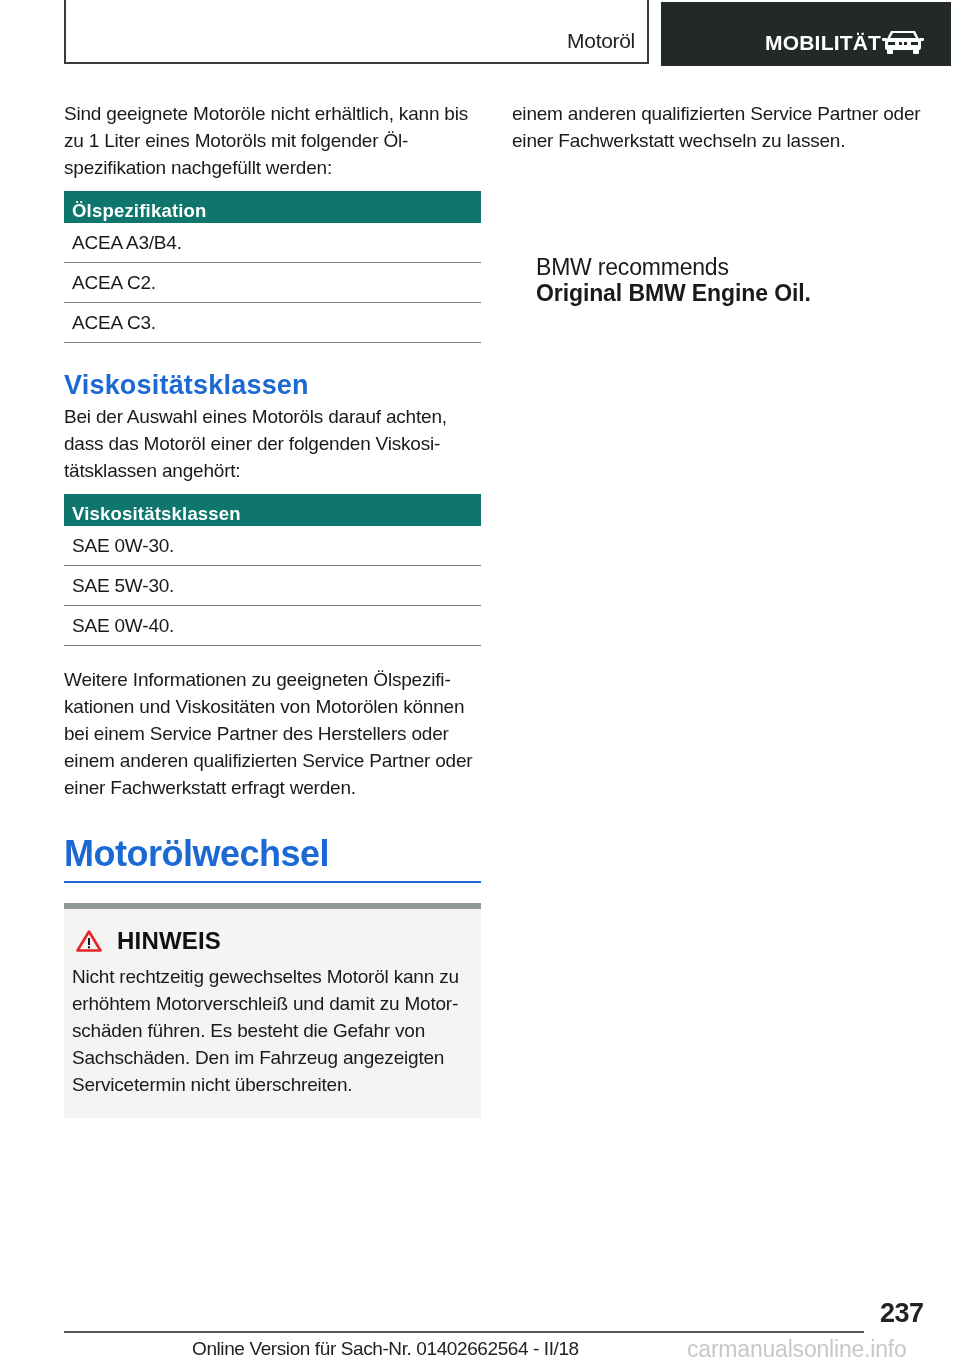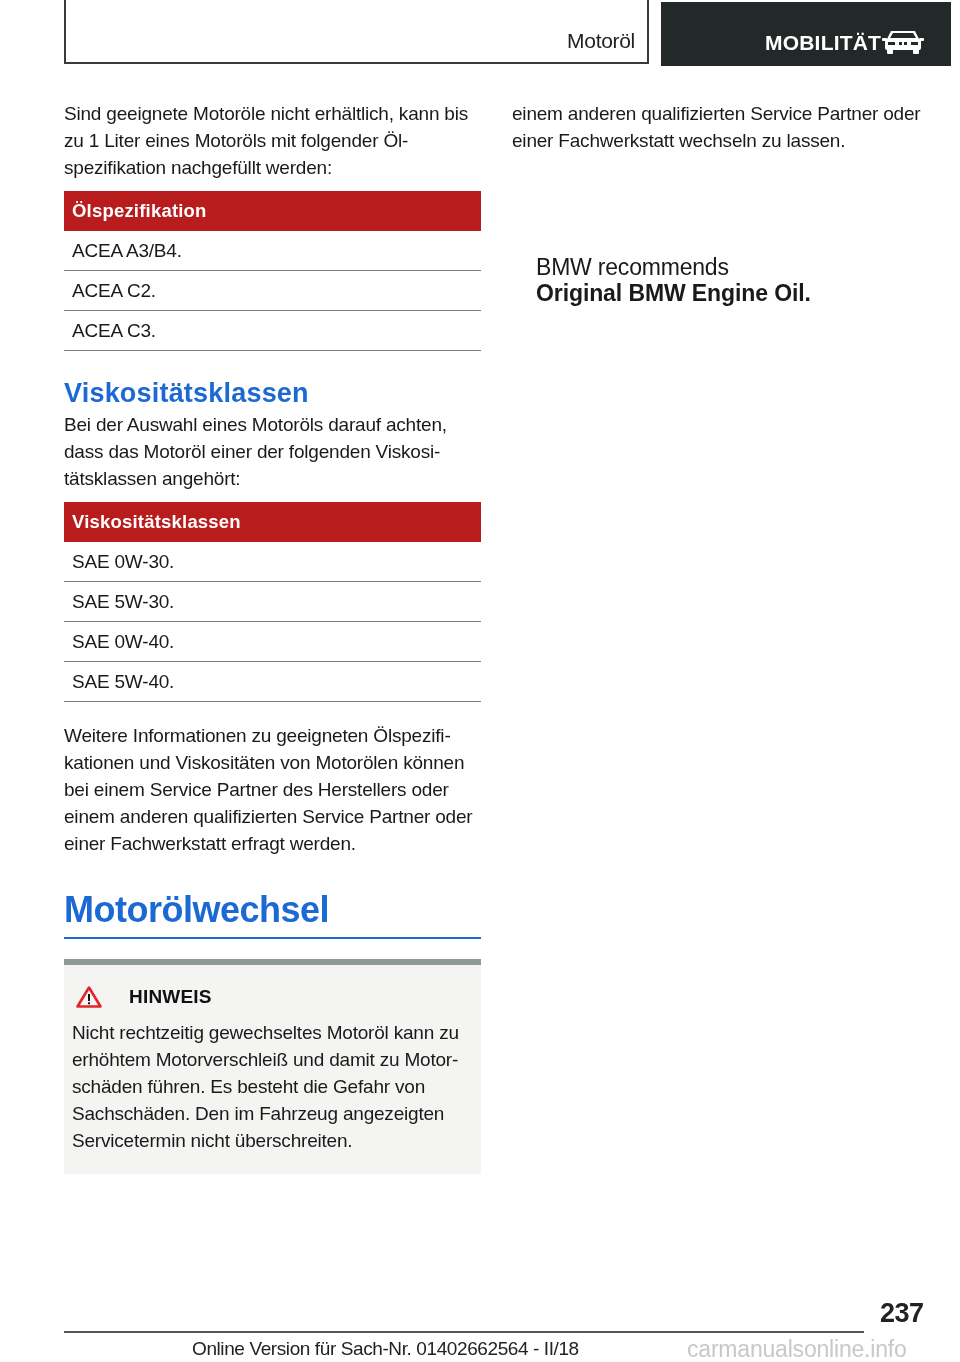--- a/index.html
+++ b/index.html
@@ -34,34 +34,34 @@
     h1.main {
       color: #1c69d4; font-size: 36px; font-weight: bold; line-height: 46px;
       letter-spacing: -0.5px;
     }
     p.body {
       font-size: 19px; line-height: 27px; color: #1a1a1a; letter-spacing: -0.2px;
     }
 
     .table { width: 417px; margin-top: 10px; }
     .table .th {
-      background: #b91c1c; color: #fff; font-weight: bold; font-size: 18.5px;
-      height: 40px; line-height: 40px; padding-left: 8px; letter-spacing: 0.2px;
+      background: #0f766e; color: #fff; font-weight: bold; font-size: 18.5px;
+      height: 32px; line-height: 40px; padding-left: 8px; letter-spacing: 0.2px;
     }
     .table .td {
       height: 40px; line-height: 40px; padding-left: 8px; font-size: 19px;
       border-bottom: 1.5px solid #7a7a7a; color: #1a1a1a; letter-spacing: -0.2px;
     }
 
     .rule-blue { height: 2px; background: #1c69d4; margin-top: 4px; }
 
     .notice { margin-top: 20px; background: #f4f4f3; border-top: 6px solid #8e9a98; padding: 18px 8px 20px 8px; }
     .notice .notice-head { display: flex; align-items: center; height: 28px; }
     .notice .warn-icon { width: 26px; height: 22px; margin-left: 4px; }
-    .notice .notice-title { font-size: 19px; font-weight: bold; margin-left: 27px; color: #111; letter-spacing: 0.2px; }
+    .notice .notice-title { font-size: 24px; font-weight: bold; margin-left: 15px; color: #111; letter-spacing: 0.2px; }
     .notice p.body { margin-top: 8px; }
 
     .bmw-rec { margin-top: 100px; margin-left: 24px; }
     .bmw-rec .l1 { font-size: 23px; line-height: 26px; color: #1a1a1a; letter-spacing: -0.2px; }
     .bmw-rec .l2 { font-size: 23px; line-height: 26px; color: #1a1a1a; font-weight: bold; letter-spacing: -0.1px; }
 
     .page-number { position: absolute; left: 880px; top: 1298px; font-size: 27px; font-weight: bold; color: #222; letter-spacing: -0.5px; }
     .footer-rule { position: absolute; left: 64px; top: 1331px; width: 800px; height: 2px; background: #555; }
     .footer-text { position: absolute; left: 192px; top: 1338px; font-size: 19px; color: #222; letter-spacing: -0.4px; }
     .watermark { position: absolute; left: 687px; top: 1336px; font-size: 23px; color: #c8c8c8; letter-spacing: -0.2px; }
@@ -101,21 +101,20 @@
   </section>
 
   <section style="margin-top:24px;">
     <h2 class="sub">Viskositätsklassen</h2>
     <p class="body">Bei der Auswahl eines Motoröls darauf achten, dass das Motoröl einer der folgenden Viskosi­tätsklassen angehört:</p>
     <div class="table">
       <div class="th">Viskositätsklassen</div>
       <div class="td">SAE 0W-30.</div>
       <div class="td">SAE 5W-30.</div>
       <div class="td">SAE 0W-40.</div>
-      <div class="td">SAE 5W-40.</div>
     </div>
   </section>
 
   <p class="body" style="margin-top:20px;">Weitere Informationen zu geeigneten Ölspezifi­kationen und Viskositäten von Motorölen können bei einem Service Partner des Herstellers oder einem anderen qualifizierten Service Partner oder einer Fachwerkstatt erfragt werden.</p>
 
   <section style="margin-top:30px;">
     <h1 class="main">Motorölwechsel</h1>
     <div class="rule-blue"></div>
 
     <div class="notice">

